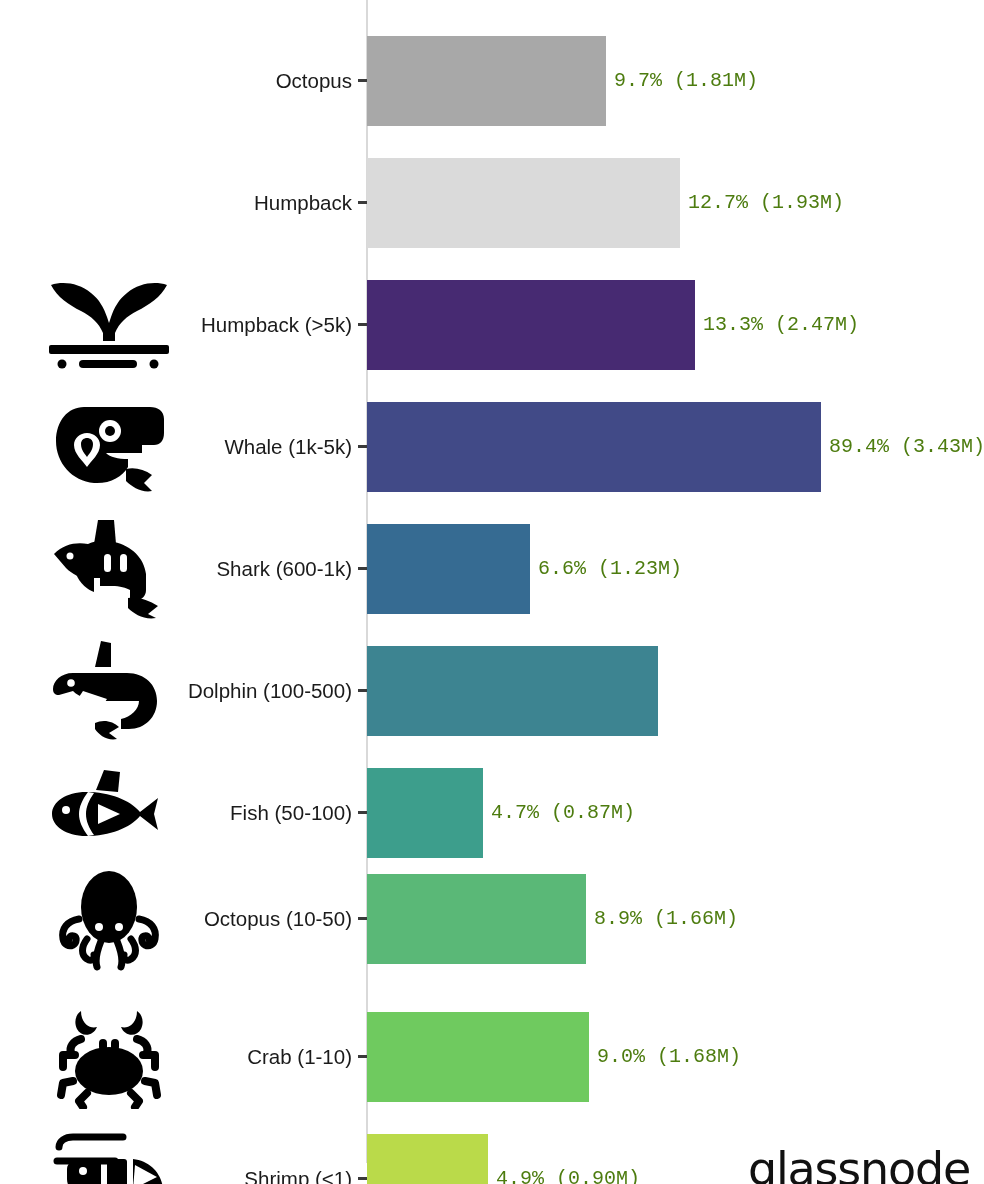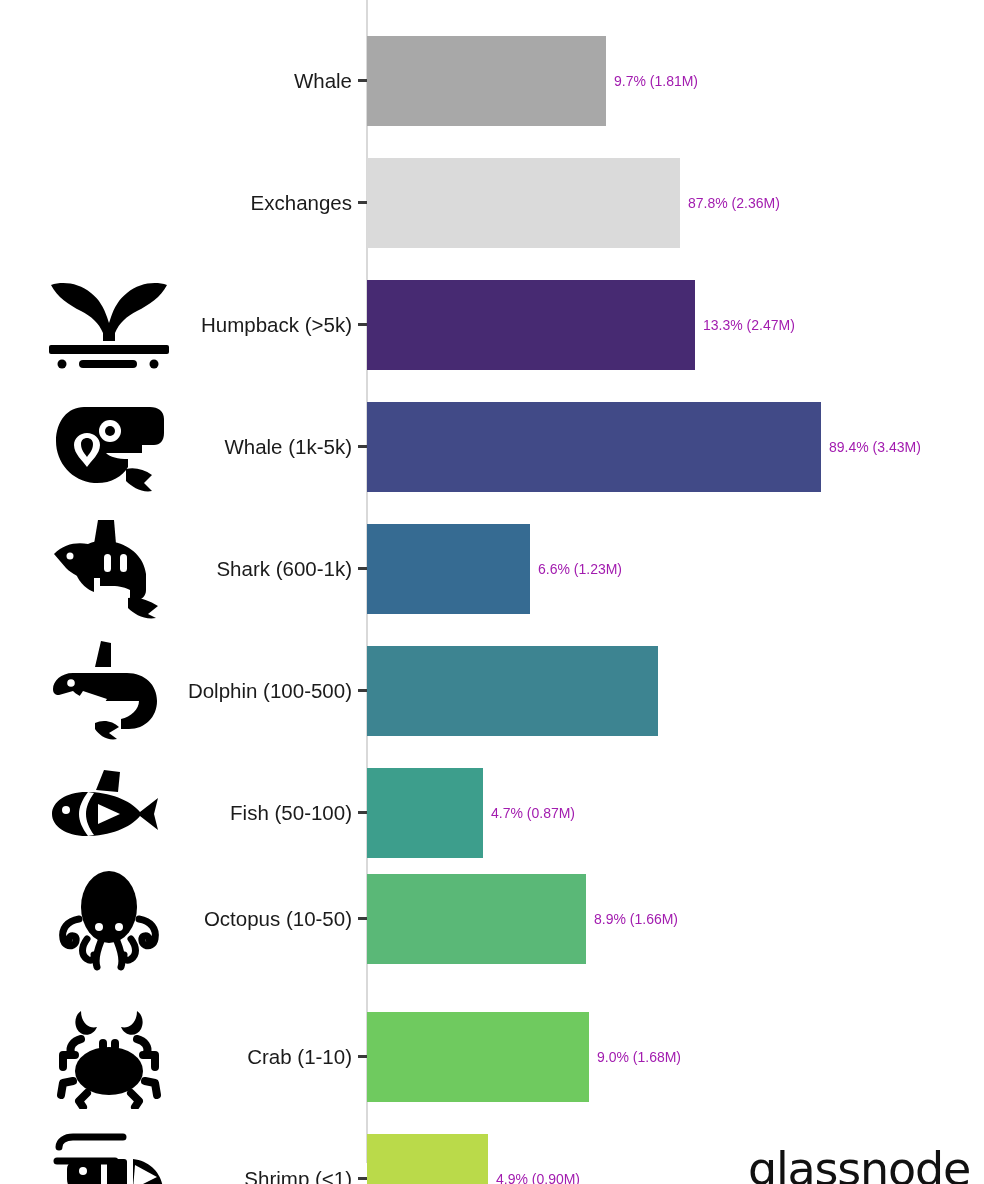--- a/index.html
+++ b/index.html
@@ -31,47 +31,47 @@
   }
   .tick{
     position:absolute;left:358px;top:59px;width:9px;height:2.5px;background:#3a3a3a;
   }
 
   .bar{
     position:absolute;left:367px;top:16px;height:90px;
   }
   .bar-value{
     position:absolute;top:0;height:122px;line-height:122px;
-    font-size:14px;color:#a21caf;white-space:nowrap;
+    font-size:20px;color:#4d7c0f;white-space:nowrap;font-family:Liberation Mono, monospace;
   }
 
   .watermark{
     position:absolute;left:748px;top:1142px;
     font-size:46px;letter-spacing:-1.2px;color:#111111;
     font-family:"DejaVu Sans",sans-serif;font-weight:400;
     white-space:nowrap;
   }
 </style>
 </head>
 <body>
 
 <div id="chart-root">
   <div class="axis-spine"></div>
   <div id="rows-host">
       <div class="row" style="top: 20px;">
-        <div class="cat-label">Whale</div>
+        <div class="cat-label">Octopus</div>
         <div class="tick"></div>
         <div class="bar" style="width: 239px; background: rgb(168, 168, 168);"></div>
         <div class="bar-value" style="left: 614px;">9.7% (1.81M)</div>
       </div>
       <div class="row" style="top: 142px;">
-        <div class="cat-label">Exchanges</div>
+        <div class="cat-label">Humpback</div>
         <div class="tick"></div>
         <div class="bar" style="width: 313px; background: rgb(218, 218, 218);"></div>
-        <div class="bar-value" style="left: 688px;">87.8% (2.36M)</div>
+        <div class="bar-value" style="left: 688px;">12.7% (1.93M)</div>
       </div>
       <div class="row" style="top: 264px;">
         <div class="icon-cell">
           <svg width="128" height="96" viewBox="0 0 128 96">
             <path d="M6 8 C18 4 34 6 46 16 C54 22 59 31 62 40 L64 46 L66 40 C69 31 74 22 82 16 C94 6 110 4 122 8 C116 20 104 28 92 34 C82 39 74 46 70 56 L70 64 L58 64 L58 56 C54 46 46 39 36 34 C24 28 12 20 6 8 Z" fill="#000"></path>
             <rect x="4" y="68" width="120" height="9" rx="2" fill="#000"></rect>
             <rect x="34" y="83" width="58" height="8" rx="4" fill="#000"></rect>
             <circle cx="17" cy="87" r="4.5" fill="#000"></circle>
             <circle cx="109" cy="87" r="4.5" fill="#000"></circle>
           </svg>

